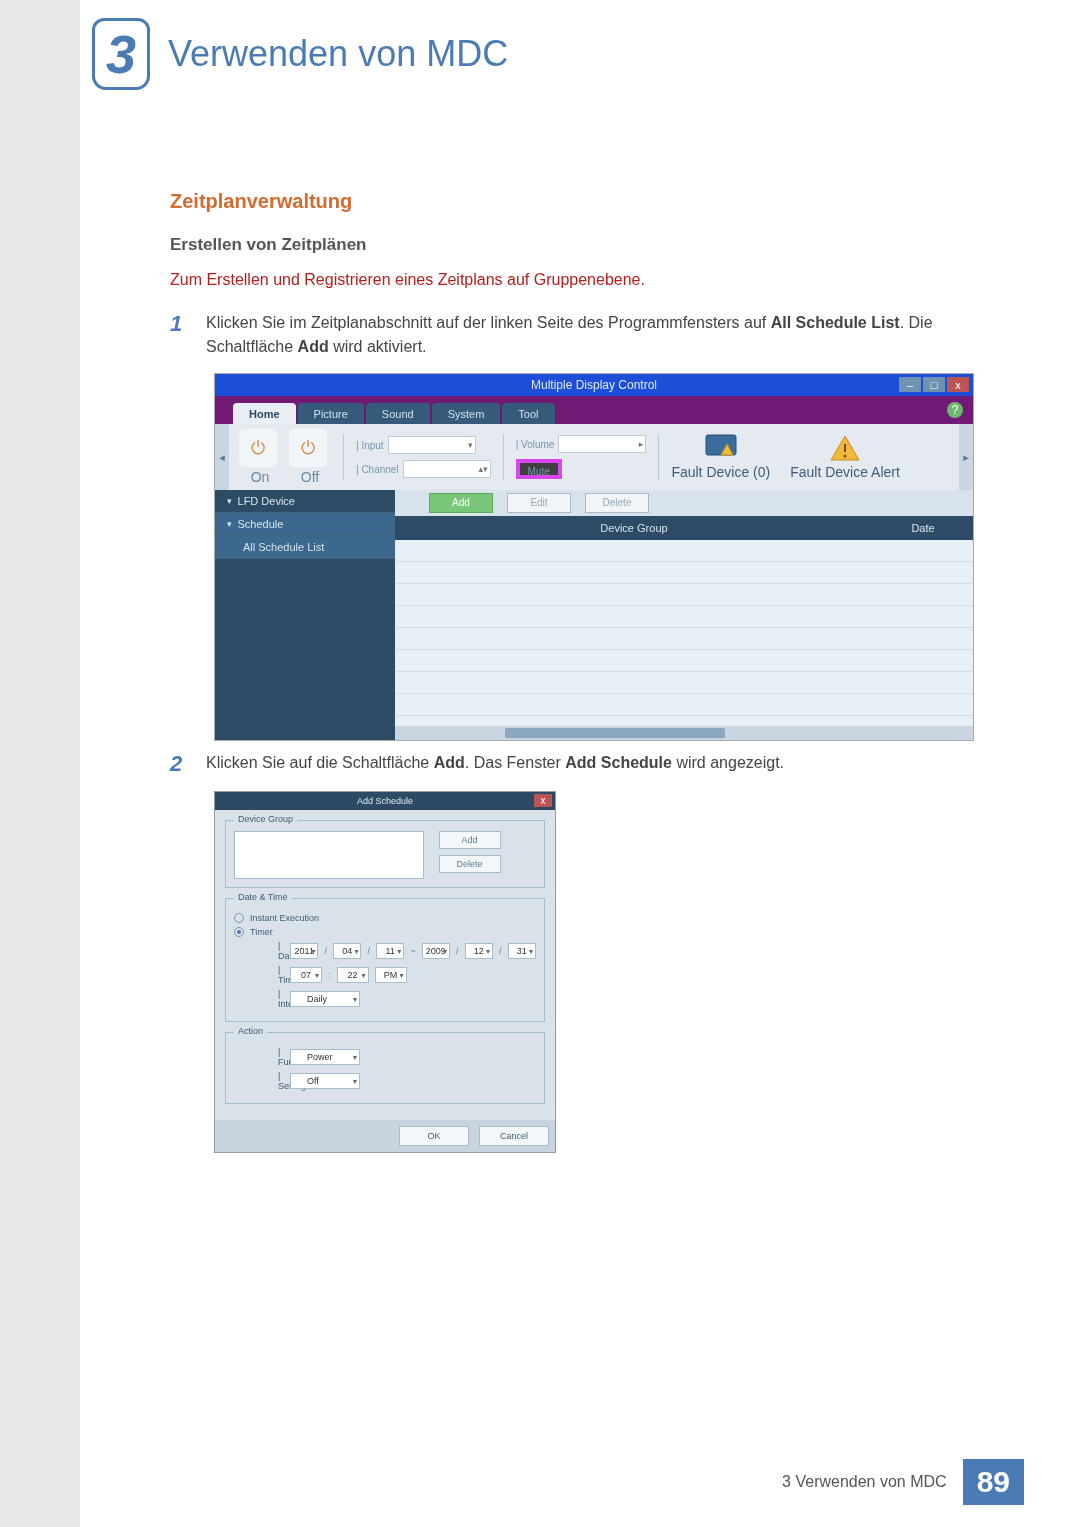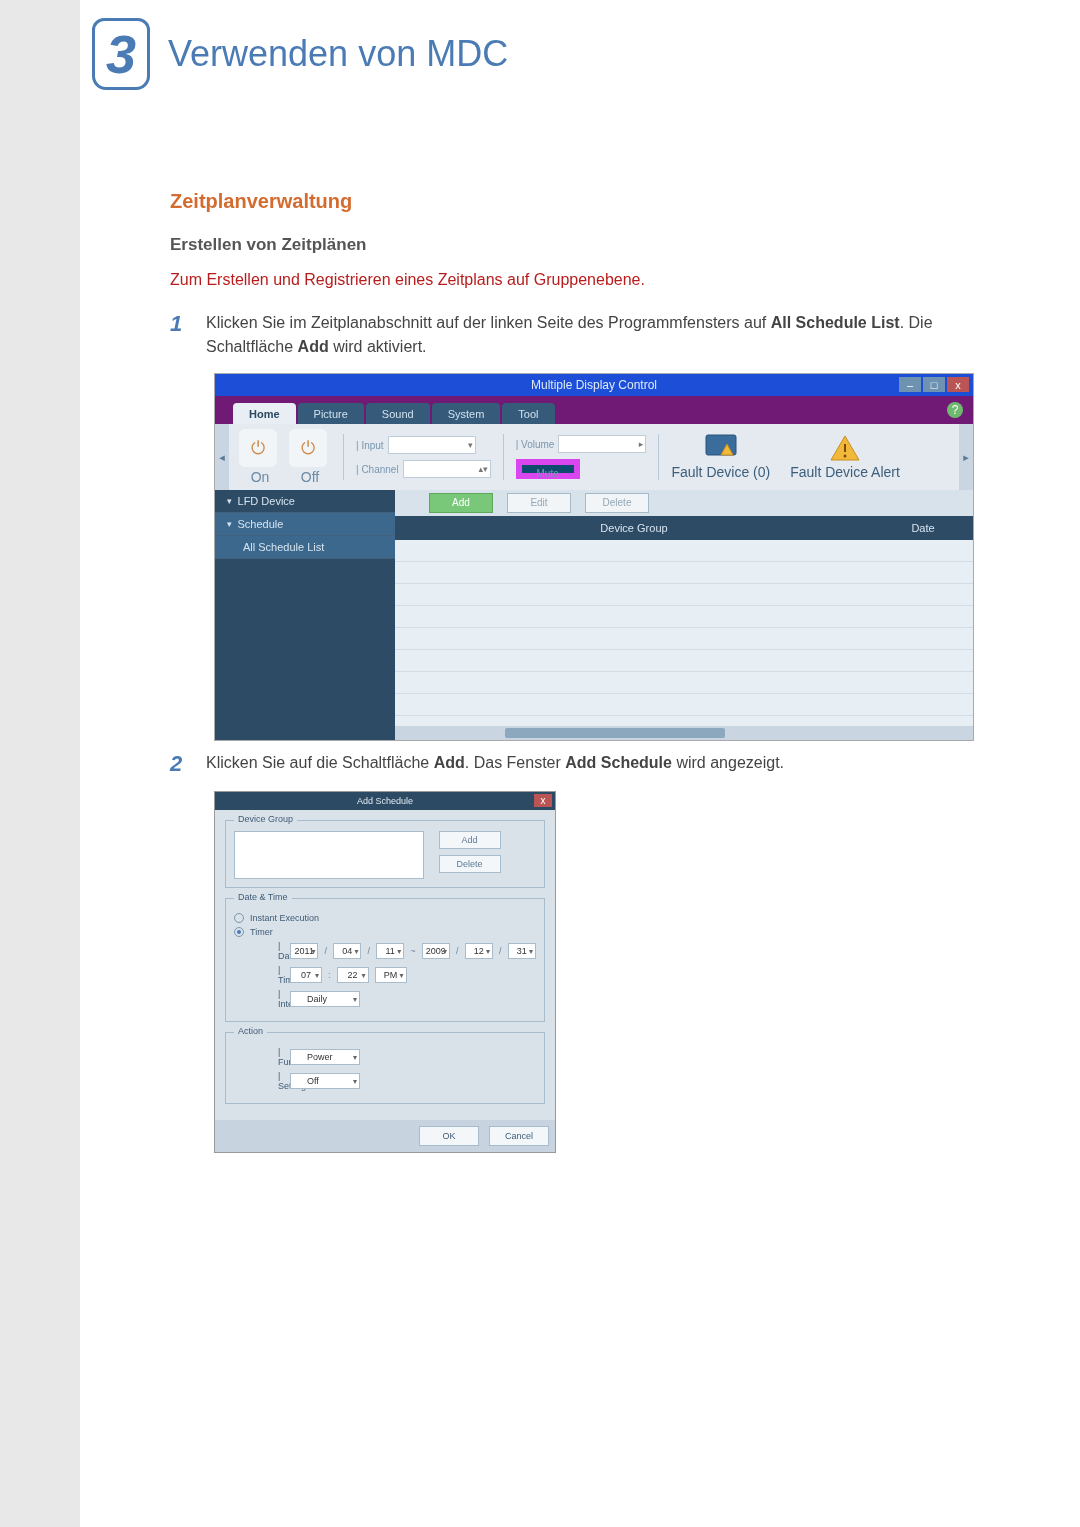--- a/index.html
+++ b/index.html
@@ -33,21 +33,21 @@
   .sc1-toolbar-body { flex:1; display:flex; align-items:center; padding:0 10px; gap:12px; }
   .power-group { display:flex; gap:8px; text-align:center; }
   .power-btn { width:42px; }
   .power-circ { width:38px; height:38px; background:#f2f5f8; border-radius:6px; display:flex; align-items:center; justify-content:center; color:#d08a4a; font-size:18px; }
   .power-lbl { font-size:14px; color:#6c8aa5; margin-top:2px; }
   .tb-sep { width:1px; height:46px; background:#b9c8d6; }
   .tb-field { display:flex; align-items:center; gap:4px; font-size:10px; color:#7a97af; }
   .tb-field .fake-select { background:#fff; border:1px solid #c0cdd9; height:18px; width:88px; position:relative; color:#999; display:flex; align-items:center; padding:0 4px; }
   .fake-caret { position:absolute; right:2px; font-size:9px; color:#777; }
   .spin { width:56px; }
-  .mute-btn { width:64px; height:20px; background:#0c4a6e; border:6px solid #d946ef; font-size:10px; color:#7a97af; text-align:center; line-height:18px; }
+  .mute-btn { width:46px; height:20px; background:#404040; border:4px solid #d946ef; font-size:10px; color:#7a97af; text-align:center; line-height:18px; }
   .fault-group { display:flex; gap:20px; text-align:center; }
   .fault-icon { width:32px; height:28px; margin:0 auto 2px; position:relative; }
   .fault-icon svg { width:32px; height:28px; }
   .fault-lbl { font-size:14px; color:#3d5e7b; }
   .sc1-body { display:flex; height:250px; position:relative; }
   .sc1-sidepanel { width:180px; background:#2e4b66; color:#d6e4ef; font-size:11px; }
   .sp-row { padding:5px 12px; border-bottom:1px solid #40607c; display:flex; align-items:center; gap:6px; }
   .sp-row.sel { background:#3c688e; }
   .sp-row .tri { font-size:9px; }
   .sp-sub { padding-left:28px; background:#3c688e; }
@@ -75,21 +75,21 @@
   .sc2-sbtn { width:62px; height:18px; background:#f4f7fa; border:1px solid #a9bccb; text-align:center; line-height:16px; color:#5e7b94; }
   .sc2-row { display:flex; align-items:center; gap:6px; margin:4px 0; color:#405c77; }
   .sc2-label { width:50px;padding-left:44px; }
   .sc2-spin { width:32px; height:16px; background:#fff; border:1px solid #a9bccb; text-align:center; line-height:14px; color:#333; position:relative; }
   .sc2-sep { color:#6a88a1; }
   .sc2-select { width:70px; height:16px; background:#fff; border:1px solid #a9bccb; position:relative; padding-left:16px; color:#333; line-height:14px; }
   .sc2-select .fake-caret, .sc2-spin .fake-caret { position:absolute; right:2px; top:1px; font-size:8px; color:#666; }
   .sc2-radio { width:10px; height:10px; border:1px solid #7a97af; border-radius:50%; display:inline-block; position:relative; }
   .sc2-radio.checked::after { content:""; position:absolute; inset:2px; background:#4a7bb5; border-radius:50%; }
   .sc2-footer { background:#c7d3de; padding:6px; display:flex; justify-content:flex-end; gap:10px; }
-  .sc2-fbtn { width:60px; height:20px; background:#f4f7fa; border:1px solid #a9bccb; text-align:center; line-height:18px; color:#405c77; }
+  .sc2-fbtn { width:70px; height:20px; background:#f4f7fa; border:1px solid #a9bccb; text-align:center; line-height:18px; color:#405c77; }
 
   .page-footer { position:absolute; bottom:22px; right:56px; display:flex; align-items:center; gap:16px; }
   .page-footer .ftext { color:#555; font-size:16px; }
   .page-footer .fbadge { background:#4a7bb5; color:#fff; font-size:30px; font-weight:bold; padding:6px 14px; }
 </style>
 </head>
 <body>
 
 <div class="page">
   <div class="sidebar"></div>
@@ -312,13 +312,17 @@
         </div>
       </div>
       <div class="sc2-footer">
         <div class="sc2-fbtn">OK</div>
         <div class="sc2-fbtn">Cancel</div>
       </div>
     </div>
 
   </div>
 
+  <div class="page-footer">
+    <span class="ftext">3 Verwenden von MDC</span>
+    <span class="fbadge">89</span>
+  </div>
 </div>
 
 </body></html>

